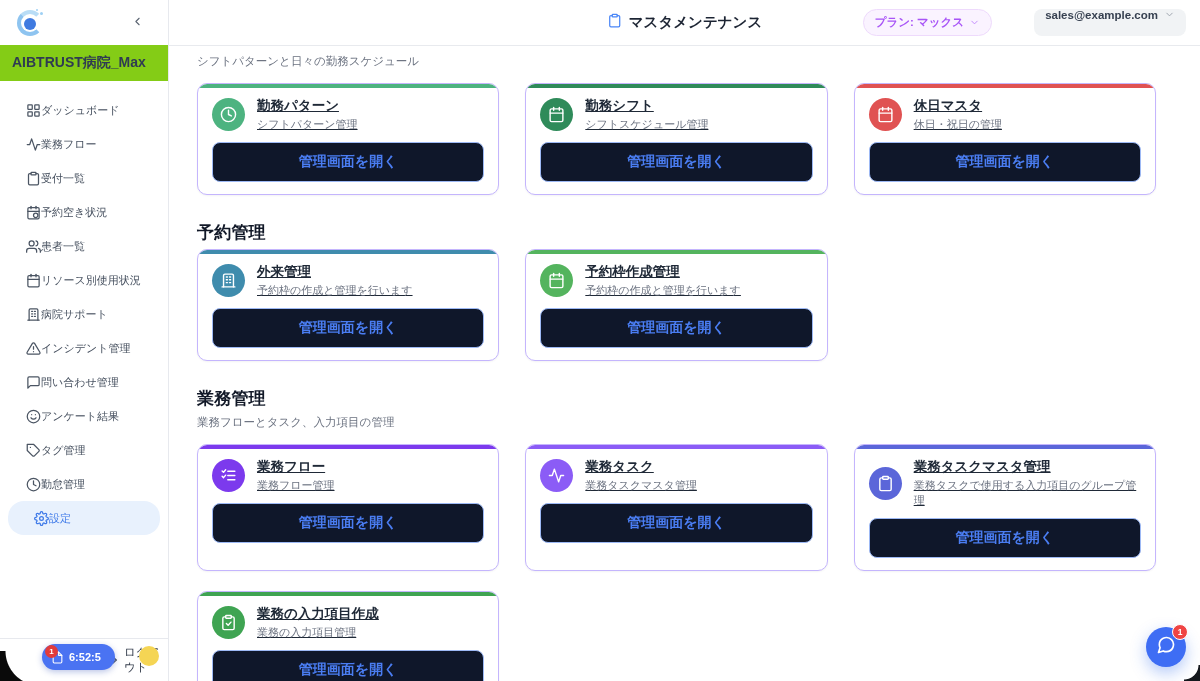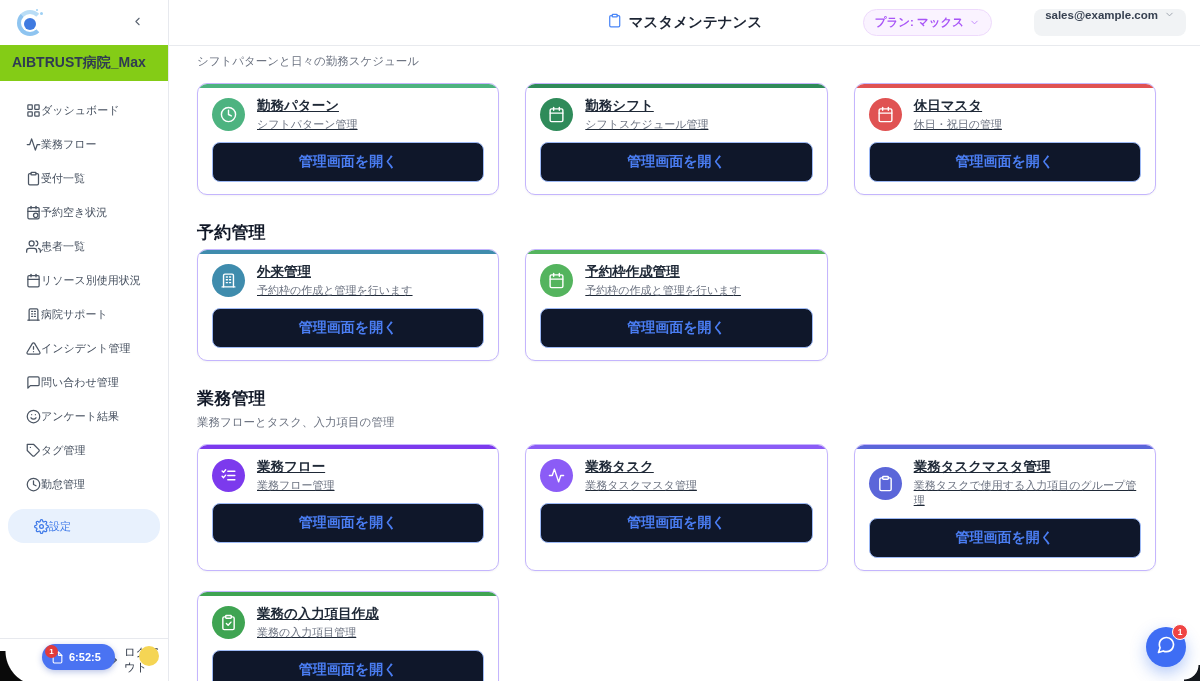--- a/index.html
+++ b/index.html
@@ -16,21 +16,21 @@
   .logo{width:28px;height:28px;position:relative;}
   .logo .ring{position:absolute;inset:1px;border-radius:50%;border:4.5px solid #8ec4f0;border-right-color:transparent;border-top-color:#b9ddf6;}
   .logo .dot{position:absolute;left:8px;top:9px;width:12px;height:12px;border-radius:50%;background:#3f7ae0;}
   .logo .s1{position:absolute;right:1px;top:3px;width:3px;height:3px;border-radius:50%;background:#9ed0f4;}
   .logo .s2{position:absolute;right:6px;top:0;width:2px;height:2px;border-radius:50%;background:#9ed0f4;}
   .collapse-btn{background:none;border:none;padding:2px;cursor:pointer;color:#5b6472;display:flex;margin-right:6px;}
   .org{background:#84cc16;padding:9px 12px;font-size:14px;font-weight:700;color:#2f3b52;}
   .nav{padding-top:12px;flex:0 0 auto;}
   .nav-item{display:flex;align-items:center;gap:0;height:34px;padding:0 10px 0 26px;font-size:11px;color:#46505f;cursor:pointer;}
   .nav-item .ic{display:flex;color:#4b5563;}
-  .nav-item.selected{background:#e8f1fd;border-radius:16px;margin:8px 8px;color:#3c78e8;}
+  .nav-item.selected{background:#e8f1fd;border-radius:16px;margin:0 8px;color:#3c78e8;}
   .nav-item.selected .ic{color:#3c78e8;}
   .sidebar-spacer{flex:1;}
   .sidebar-bottom{border-top:1px solid #e7e9ee;height:42px;display:flex;align-items:center;position:relative;}
   .logout{display:flex;align-items:center;gap:6px;font-size:11.5px;color:#333c4b;cursor:pointer;padding-left:104px;}
   .logout .ic{color:#4b5563;display:flex;}
 
   
   .right{flex:1;display:flex;flex-direction:column;min-width:0;}
   header{height:45px;min-height:45px;border-bottom:1px solid #e8eaee;position:relative;display:flex;align-items:center;background:#fff;}
   .header-title{position:absolute;left:50%;transform:translateX(-50%);display:flex;align-items:flex-start;gap:7px;font-size:14.5px;font-weight:700;color:#1c2433;}

